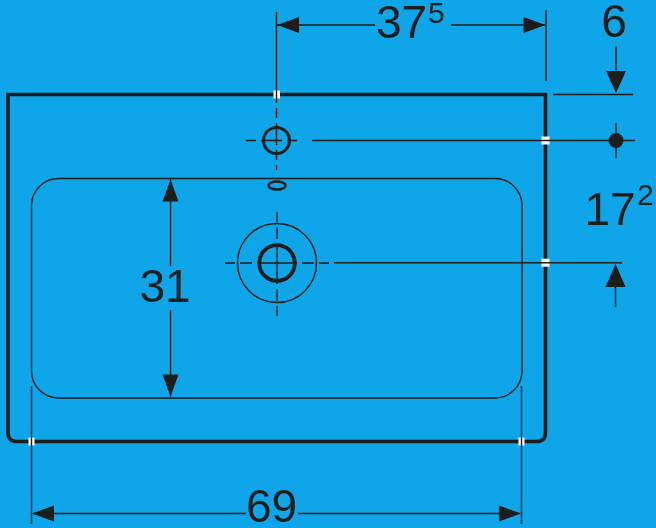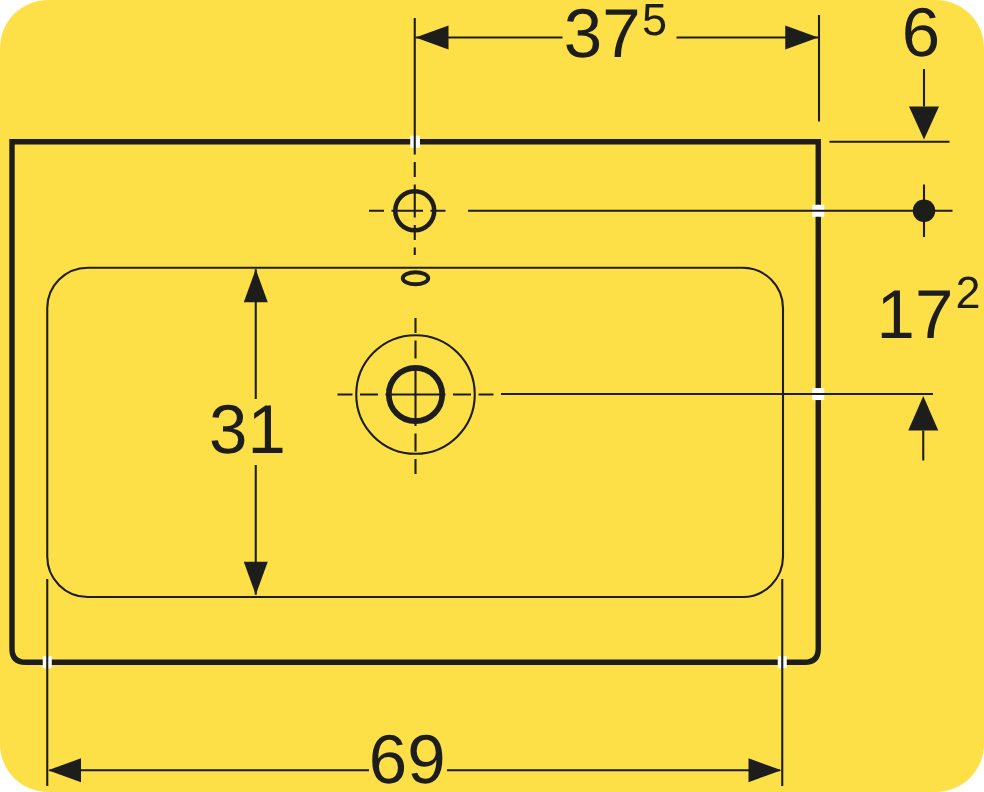--- a/index.html
+++ b/index.html
@@ -1,22 +1,21 @@
 <!DOCTYPE html>
 <html><head>
 <meta charset="utf-8">
 <style>
   html, body { margin: 0; padding: 0; background: #ffffff; }
   .stage {
     position: relative;
     width: 656px;
     height: 528px;
-    background: #fde047;
+    background: #0ea5e9;
     overflow: hidden;
-    border-radius: 32px;
   }
   svg { display: block; }
   svg text {
     font-family: "Liberation Sans", "DejaVu Sans", sans-serif;
     font-size: 46px;
   }
   svg text.sup { font-size: 30px; }
 </style>
 </head>
 <body>

